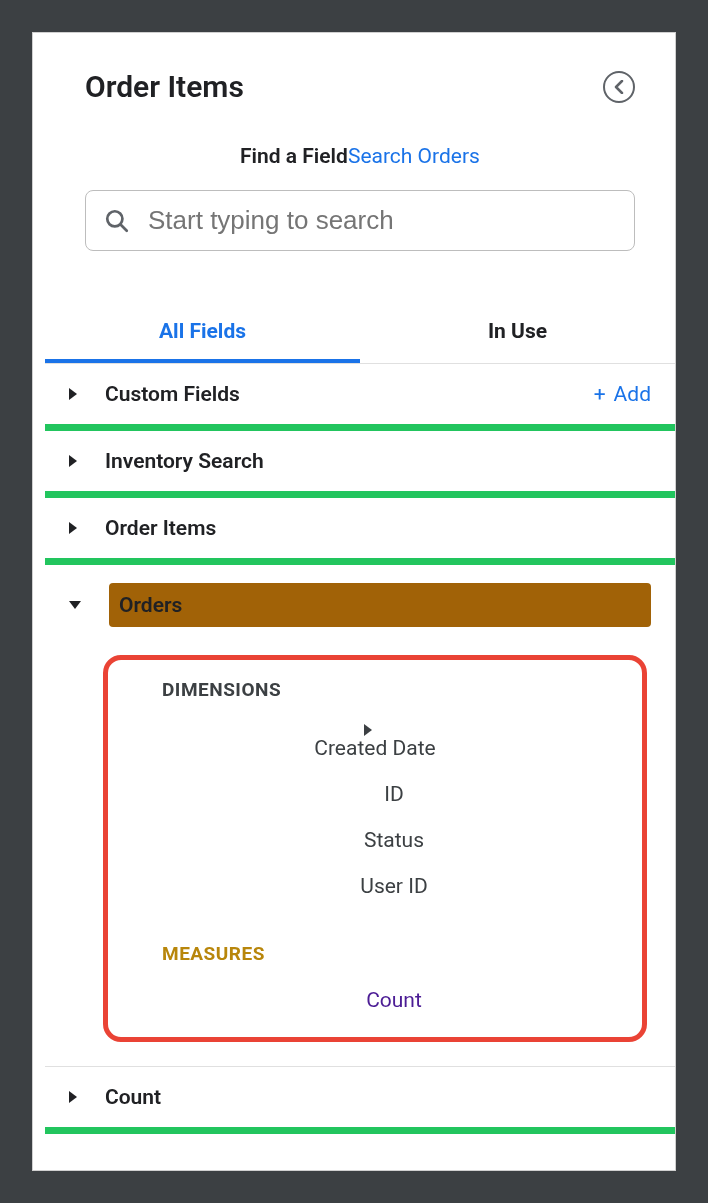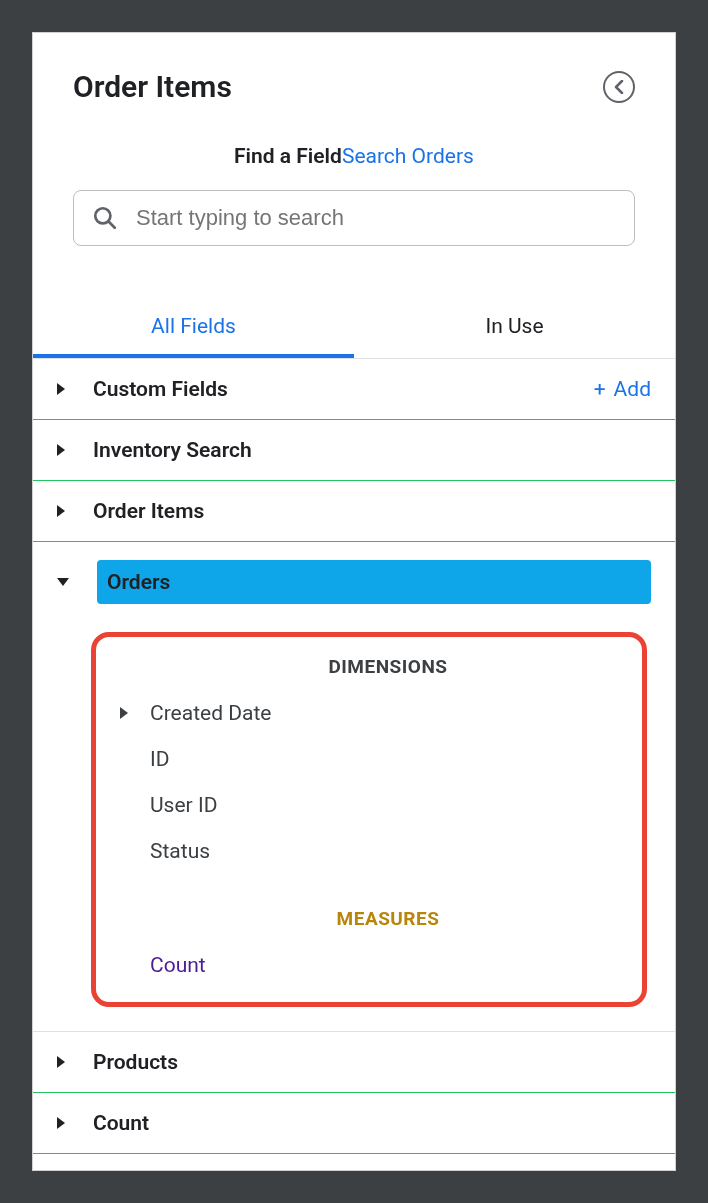--- a/index.html
+++ b/index.html
@@ -13,20 +13,21 @@
       padding: 32px;
       width: 708px;
       height: 1203px;
     }
     .panel {
       background: #fff;
       border: 1px solid #d0d0d0;
       height: 100%;
       display: flex;
       flex-direction: column;
+      padding-left: 12px;
     }
     .header {
       display: flex;
       align-items: center;
       justify-content: space-between;
       padding: 36px 40px 20px 40px;
     }
     .header-title {
       font-size: 30px;
       font-weight: 600;
@@ -74,49 +75,49 @@
     }
     .search-input-wrapper svg {
       width: 26px;
       height: 26px;
       color: #5f6368;
       margin-right: 18px;
     }
     .search-input {
       border: none;
       outline: none;
-      font-size: 22px;
+      font-size: 26px;
       flex: 1;
       color: #5f6368;
       background: transparent;
     }
     .tabs {
       display: flex;
       border-bottom: 1px solid #e0e0e0;
       margin-top: 24px;
     }
     .tab {
       flex: 1;
       text-align: center;
       padding: 16px 0;
       font-size: 21px;
-      font-weight: 400;
+      font-weight: 700;
       cursor: pointer;
       color: #202124;
     }
     .tab.active {
       color: #1a73e8;
       border-bottom: 4px solid #1a73e8;
     }
     .field-list {
       flex: 1;
       overflow-y: auto;
     }
     .field-group {
-      border-bottom: 1px solid #22c55e;
+      border-bottom: 7px solid #22c55e;
       display: flex;
       align-items: center;
       padding: 18px 24px;
       cursor: pointer;
     }
     .caret {
       width: 0;
       height: 0;
       margin-right: 28px;
     }
@@ -130,21 +131,21 @@
       border-right: 6px solid transparent;
       border-top: 8px solid #202124;
     }
     .group-label {
       font-size: 21px;
       font-weight: 600;
       color: #202124;
       flex: 1;
     }
     .group-label-box {
-      background: #0ea5e9;
+      background: #a16207;
       border-radius: 4px;
       padding: 10px;
       flex: 1;
     }
     .add-link {
       color: #1a73e8;
       font-size: 21px;
       display: flex;
       align-items: center;
       gap: 8px;
@@ -161,40 +162,40 @@
       cursor: pointer;
     }
     .expanded-content {
       margin: 0 24px 0 54px;
       padding: 16px 4px 12px 4px;
     }
     .highlight-box {
       border: 5px solid #ea4335;
       border-radius: 18px;
       padding: 14px 16px 14px 16px;
-      text-align: center;
     }
     .section-header {
       font-size: 19px;
       font-weight: 700;
       letter-spacing: 0.5px;
       color: #3c4043;
       margin: 4px 0 12px 38px;
     }
     .section-header.measures {
       color: #b8860b;
       margin-top: 33px;
     }
     .field-item {
       display: flex;
       align-items: center;
       font-size: 21px;
       color: #3c4043;
       padding: 11px 0 11px 38px;
       cursor: pointer;
+      flex-direction: column;
     }
     .field-item.has-caret {
       padding-left: 0;
     }
     .field-item.measure {
       color: #4c1d95;
     }
     .field-caret {
       width: 0;
       height: 0;
@@ -270,37 +271,33 @@
         <div class="highlight-box">
           <div class="section-header">DIMENSIONS</div>
           <div class="field-item has-caret">
             <div class="field-caret"></div>
             <span>Created Date</span>
           </div>
           <div class="field-item">
             <span>ID</span>
           </div>
           <div class="field-item">
+            <span>Status</span>
+          </div>
+          <div class="field-item">
             <span>User ID</span>
-          </div>
-          <div class="field-item">
-            <span>Status</span>
           </div>
           <div class="section-header measures">MEASURES</div>
           <div class="field-item measure">
             <span>Count</span>
           </div>
         </div>
       </div>
     </div>
 
-    <div class="field-group">
-      <div class="caret right"></div>
-      <div class="group-label">Products</div>
-    </div>
 
     <div class="field-group">
       <div class="caret right"></div>
       <div class="group-label">Count</div>
     </div>
 
   </div>
 </div>
 
 </body></html>

